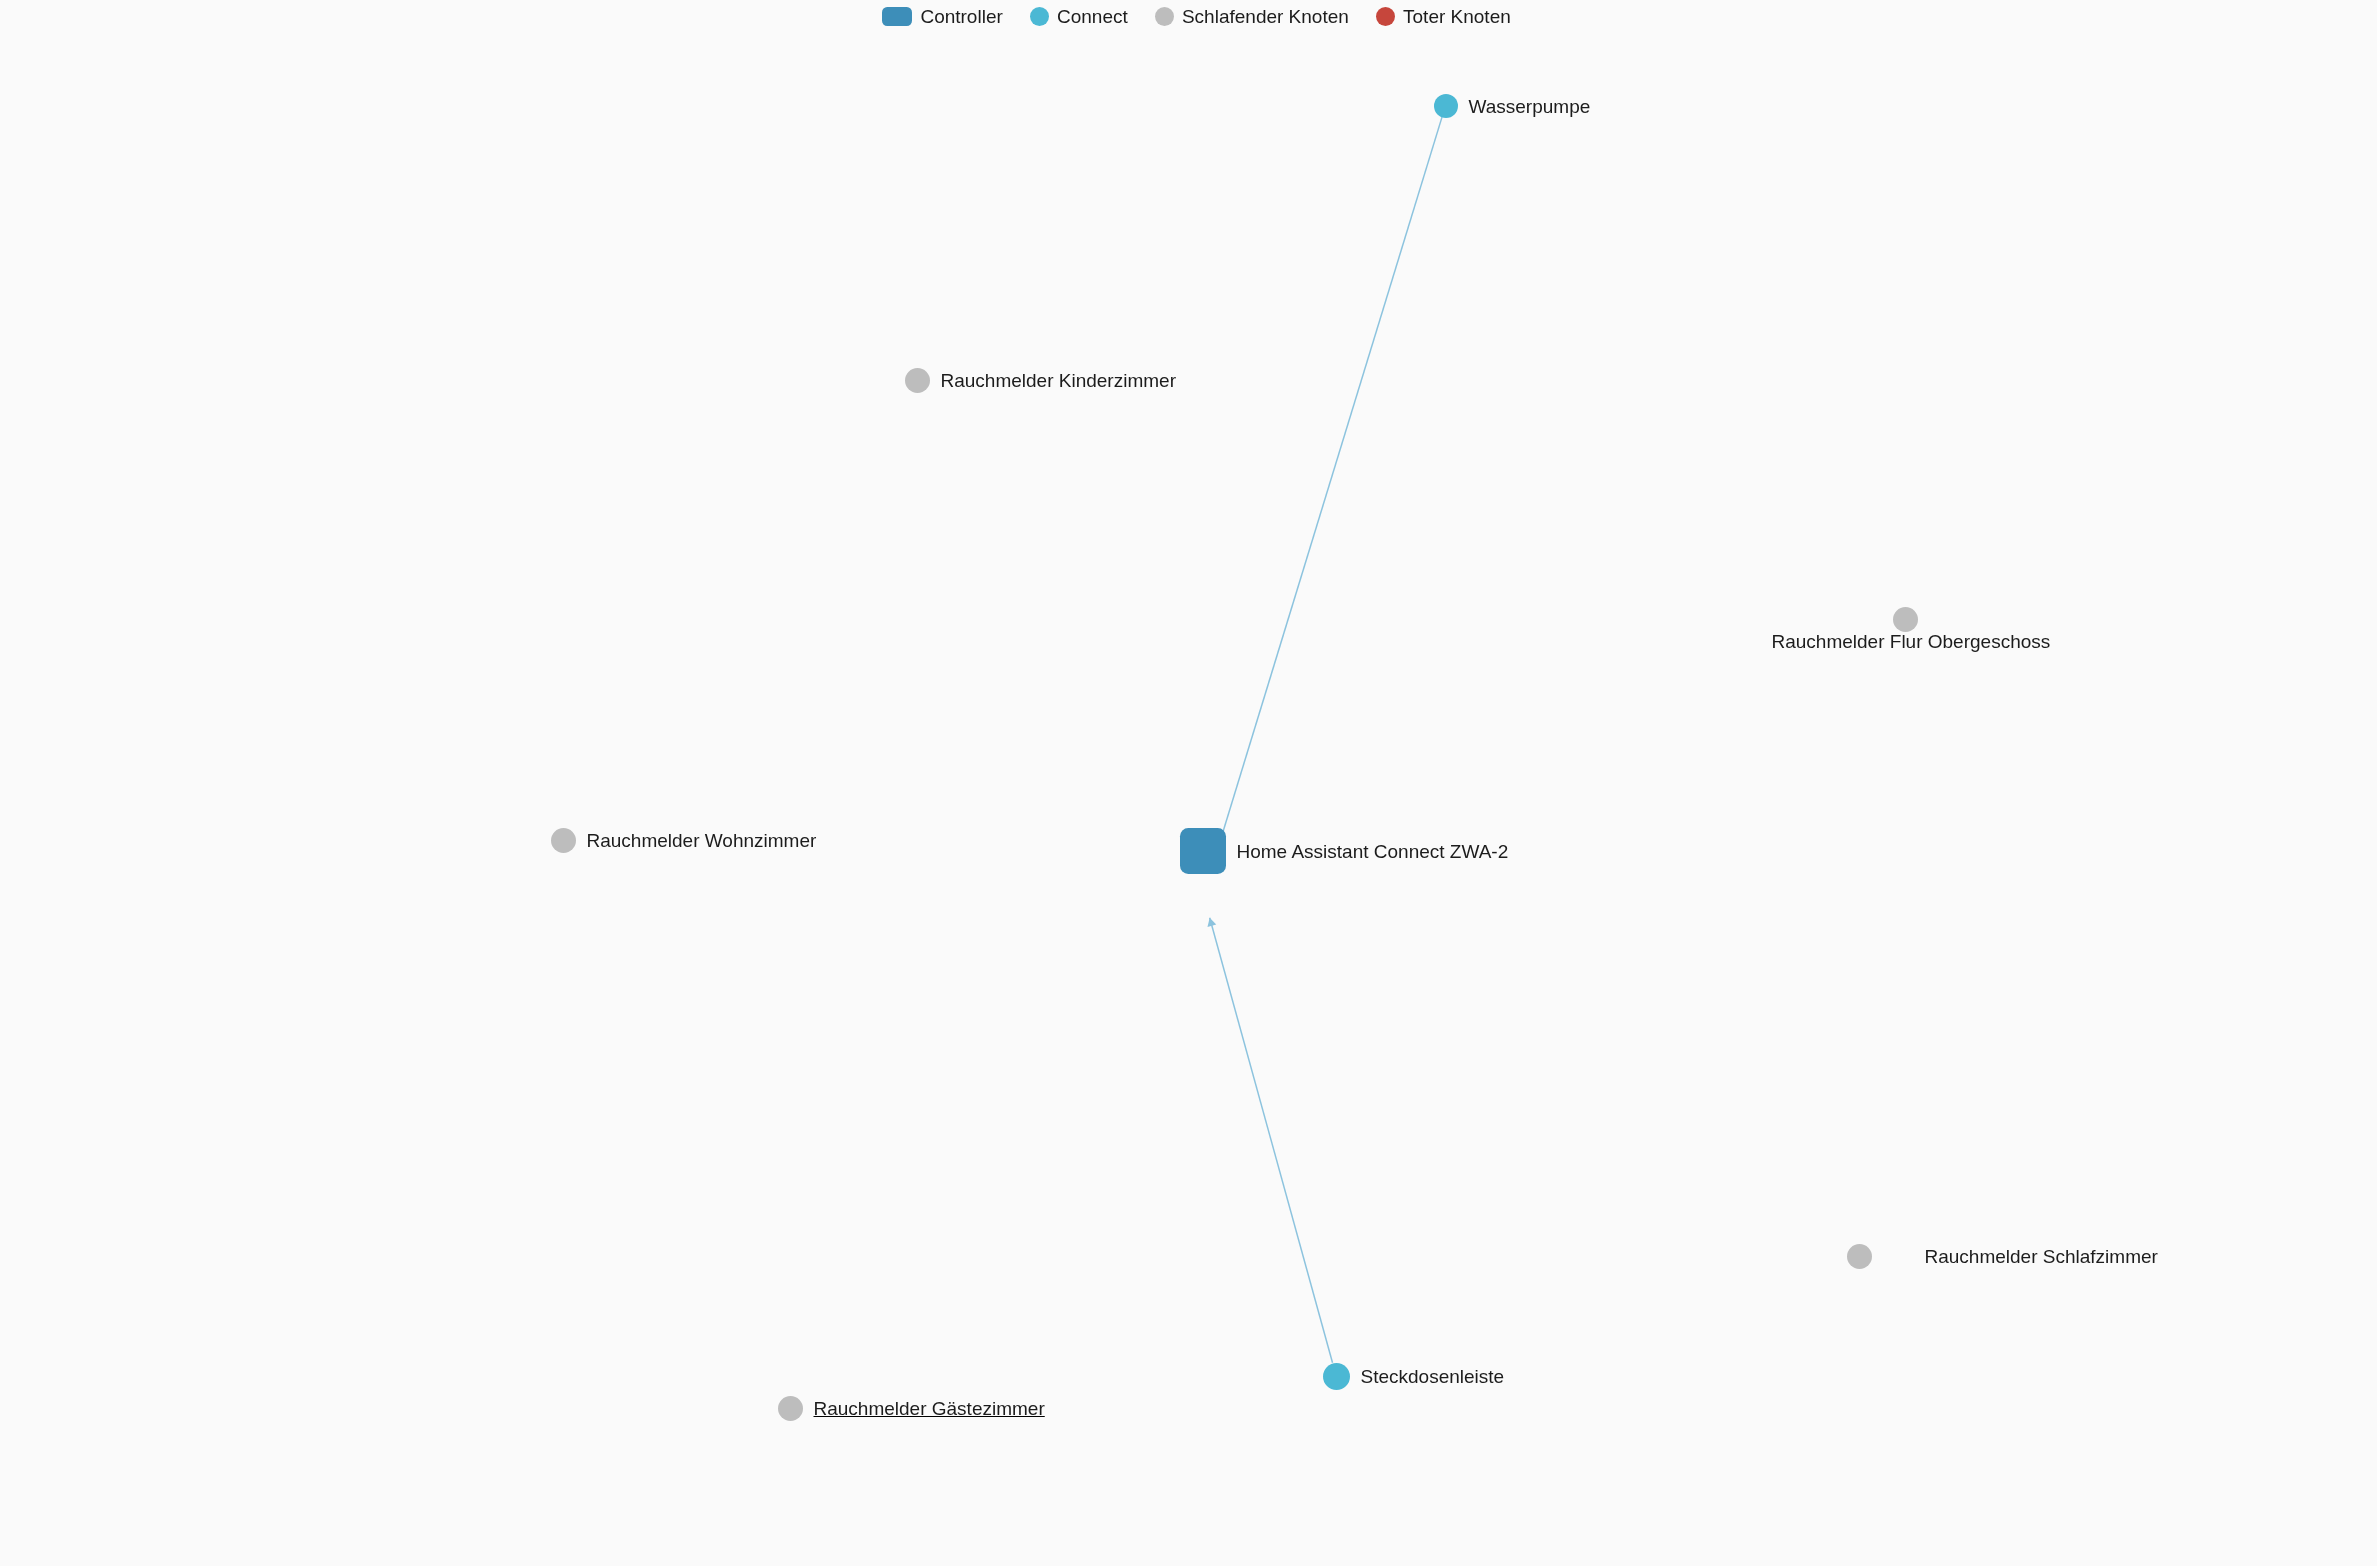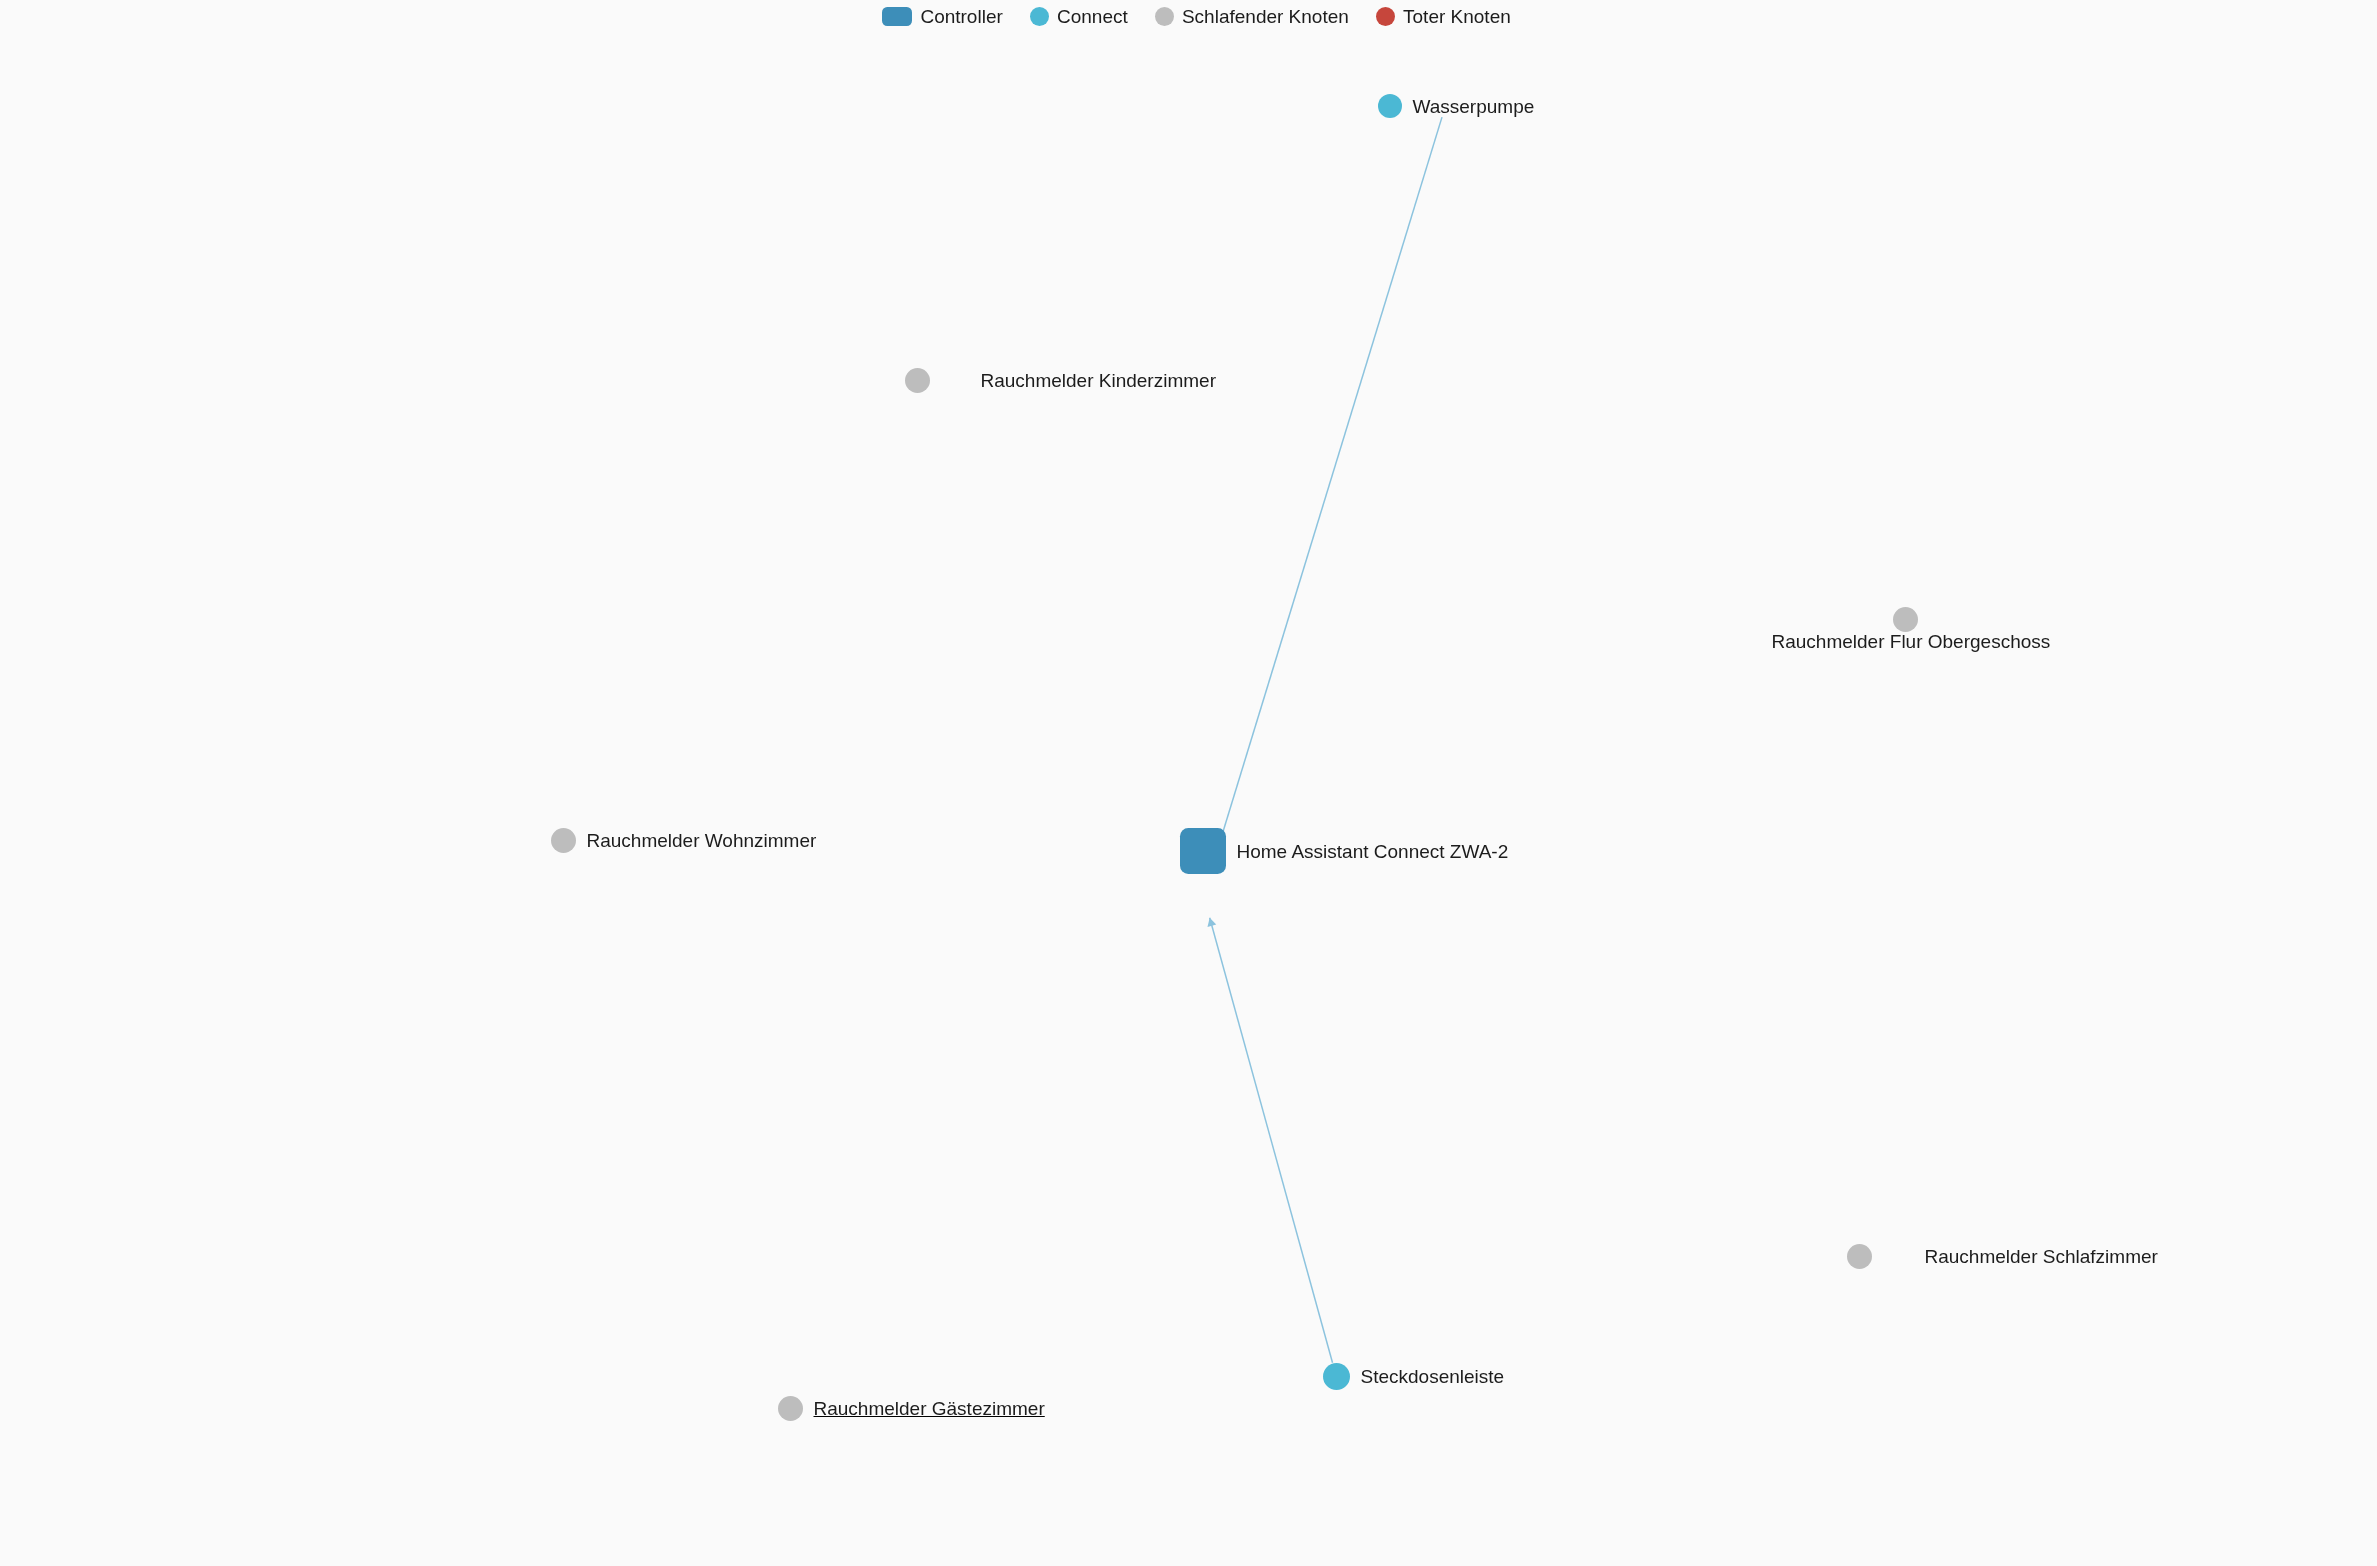--- a/index.html
+++ b/index.html
@@ -116,25 +116,25 @@
   </div>
 
 <div id="graph">
   <svg id="edges" width="2377" height="1566" viewBox="0 0 3172 2090" xmlns="http://www.w3.org/2000/svg">
       <line x1="1924.3119678264832" y1="156.29778919779167" x2="1615.0830623361887" y2="1165.3605334292786" stroke="#8cc3de" stroke-width="2"></line>
       <polygon points="1615.0830623361887,1165.3605334292786 1612.5216079150666,1153.0706411901856 1624.0905609958966,1156.6159655214078" fill="#8cc3de"></polygon>
       <line x1="1778.2089413008198" y1="1818.6493297956242" x2="1614.2512677596992" y2="1224.8817097964247" stroke="#8cc3de" stroke-width="2"></line>
       <polygon points="1614.2512677596992,1224.8817097964247 1623.010890005669,1233.8745690807632 1611.3473839238386,1237.095225206323" fill="#8cc3de"></polygon>
     </svg>
   <div id="nodes-layer">
-      <div class="node" style="left: 1378px; top: 94px; height: 24px;">
+      <div class="node" style="left: 1434px; top: 94px; height: 24px;">
         <span class="node-shape circle" style="width: 24px; height: 24px; background: rgb(75, 184, 212);"></span>
         <span class="node-label">Wasserpumpe</span>
       </div>
-      <div class="node" style="left: 905px; top: 368px; height: 25px; gap: 40px;">
+      <div class="node" style="left: 905px; top: 368px; height: 25px;">
         <span class="node-shape circle" style="width: 25px; height: 25px; background: rgb(189, 189, 189);"></span>
         <span class="node-label">Rauchmelder Kinderzimmer</span>
       </div>
       <div class="node" style="left: 1761px; top: 607px; height: 25px; flex-direction: column;">
         <span class="node-shape circle" style="width: 25px; height: 25px; background: rgb(189, 189, 189);"></span>
         <span class="node-label">Rauchmelder Flur Obergeschoss</span>
       </div>
       <div class="node" style="left: 551px; top: 828px; height: 25px; justify-content: center;">
         <span class="node-shape circle" style="width: 25px; height: 25px; background: rgb(189, 189, 189);"></span>
         <span class="node-label">Rauchmelder Wohnzimmer</span>

